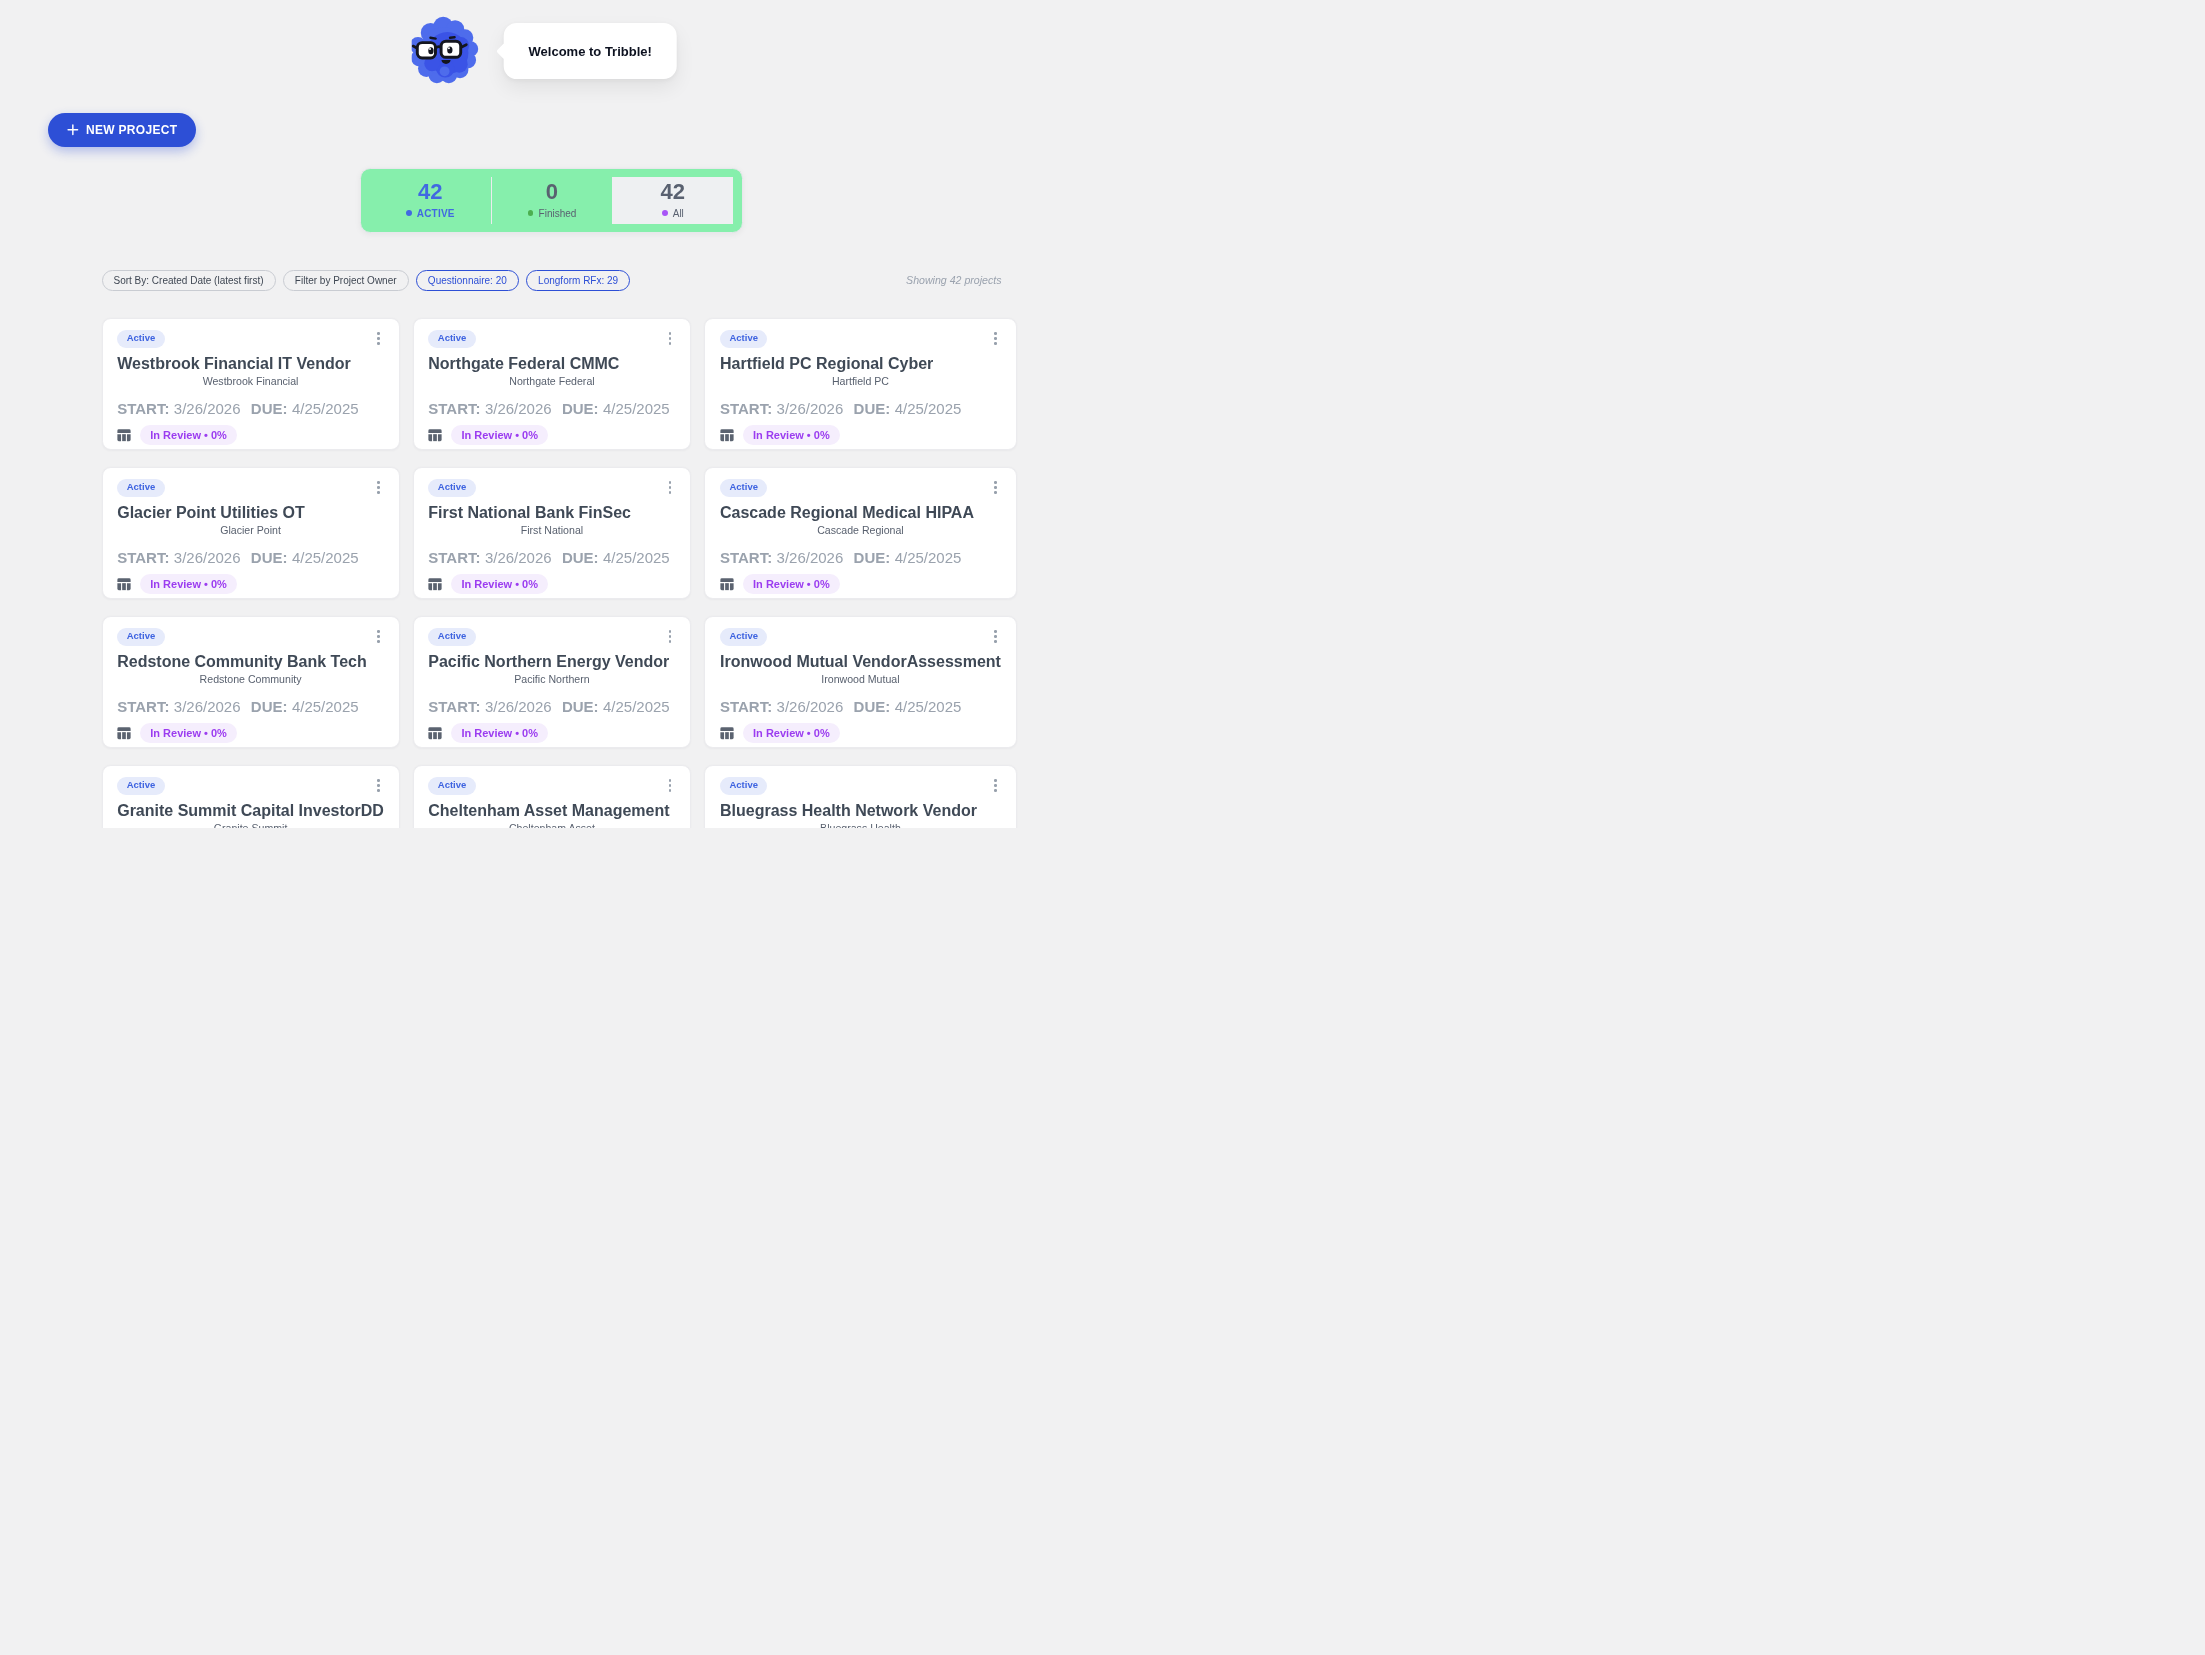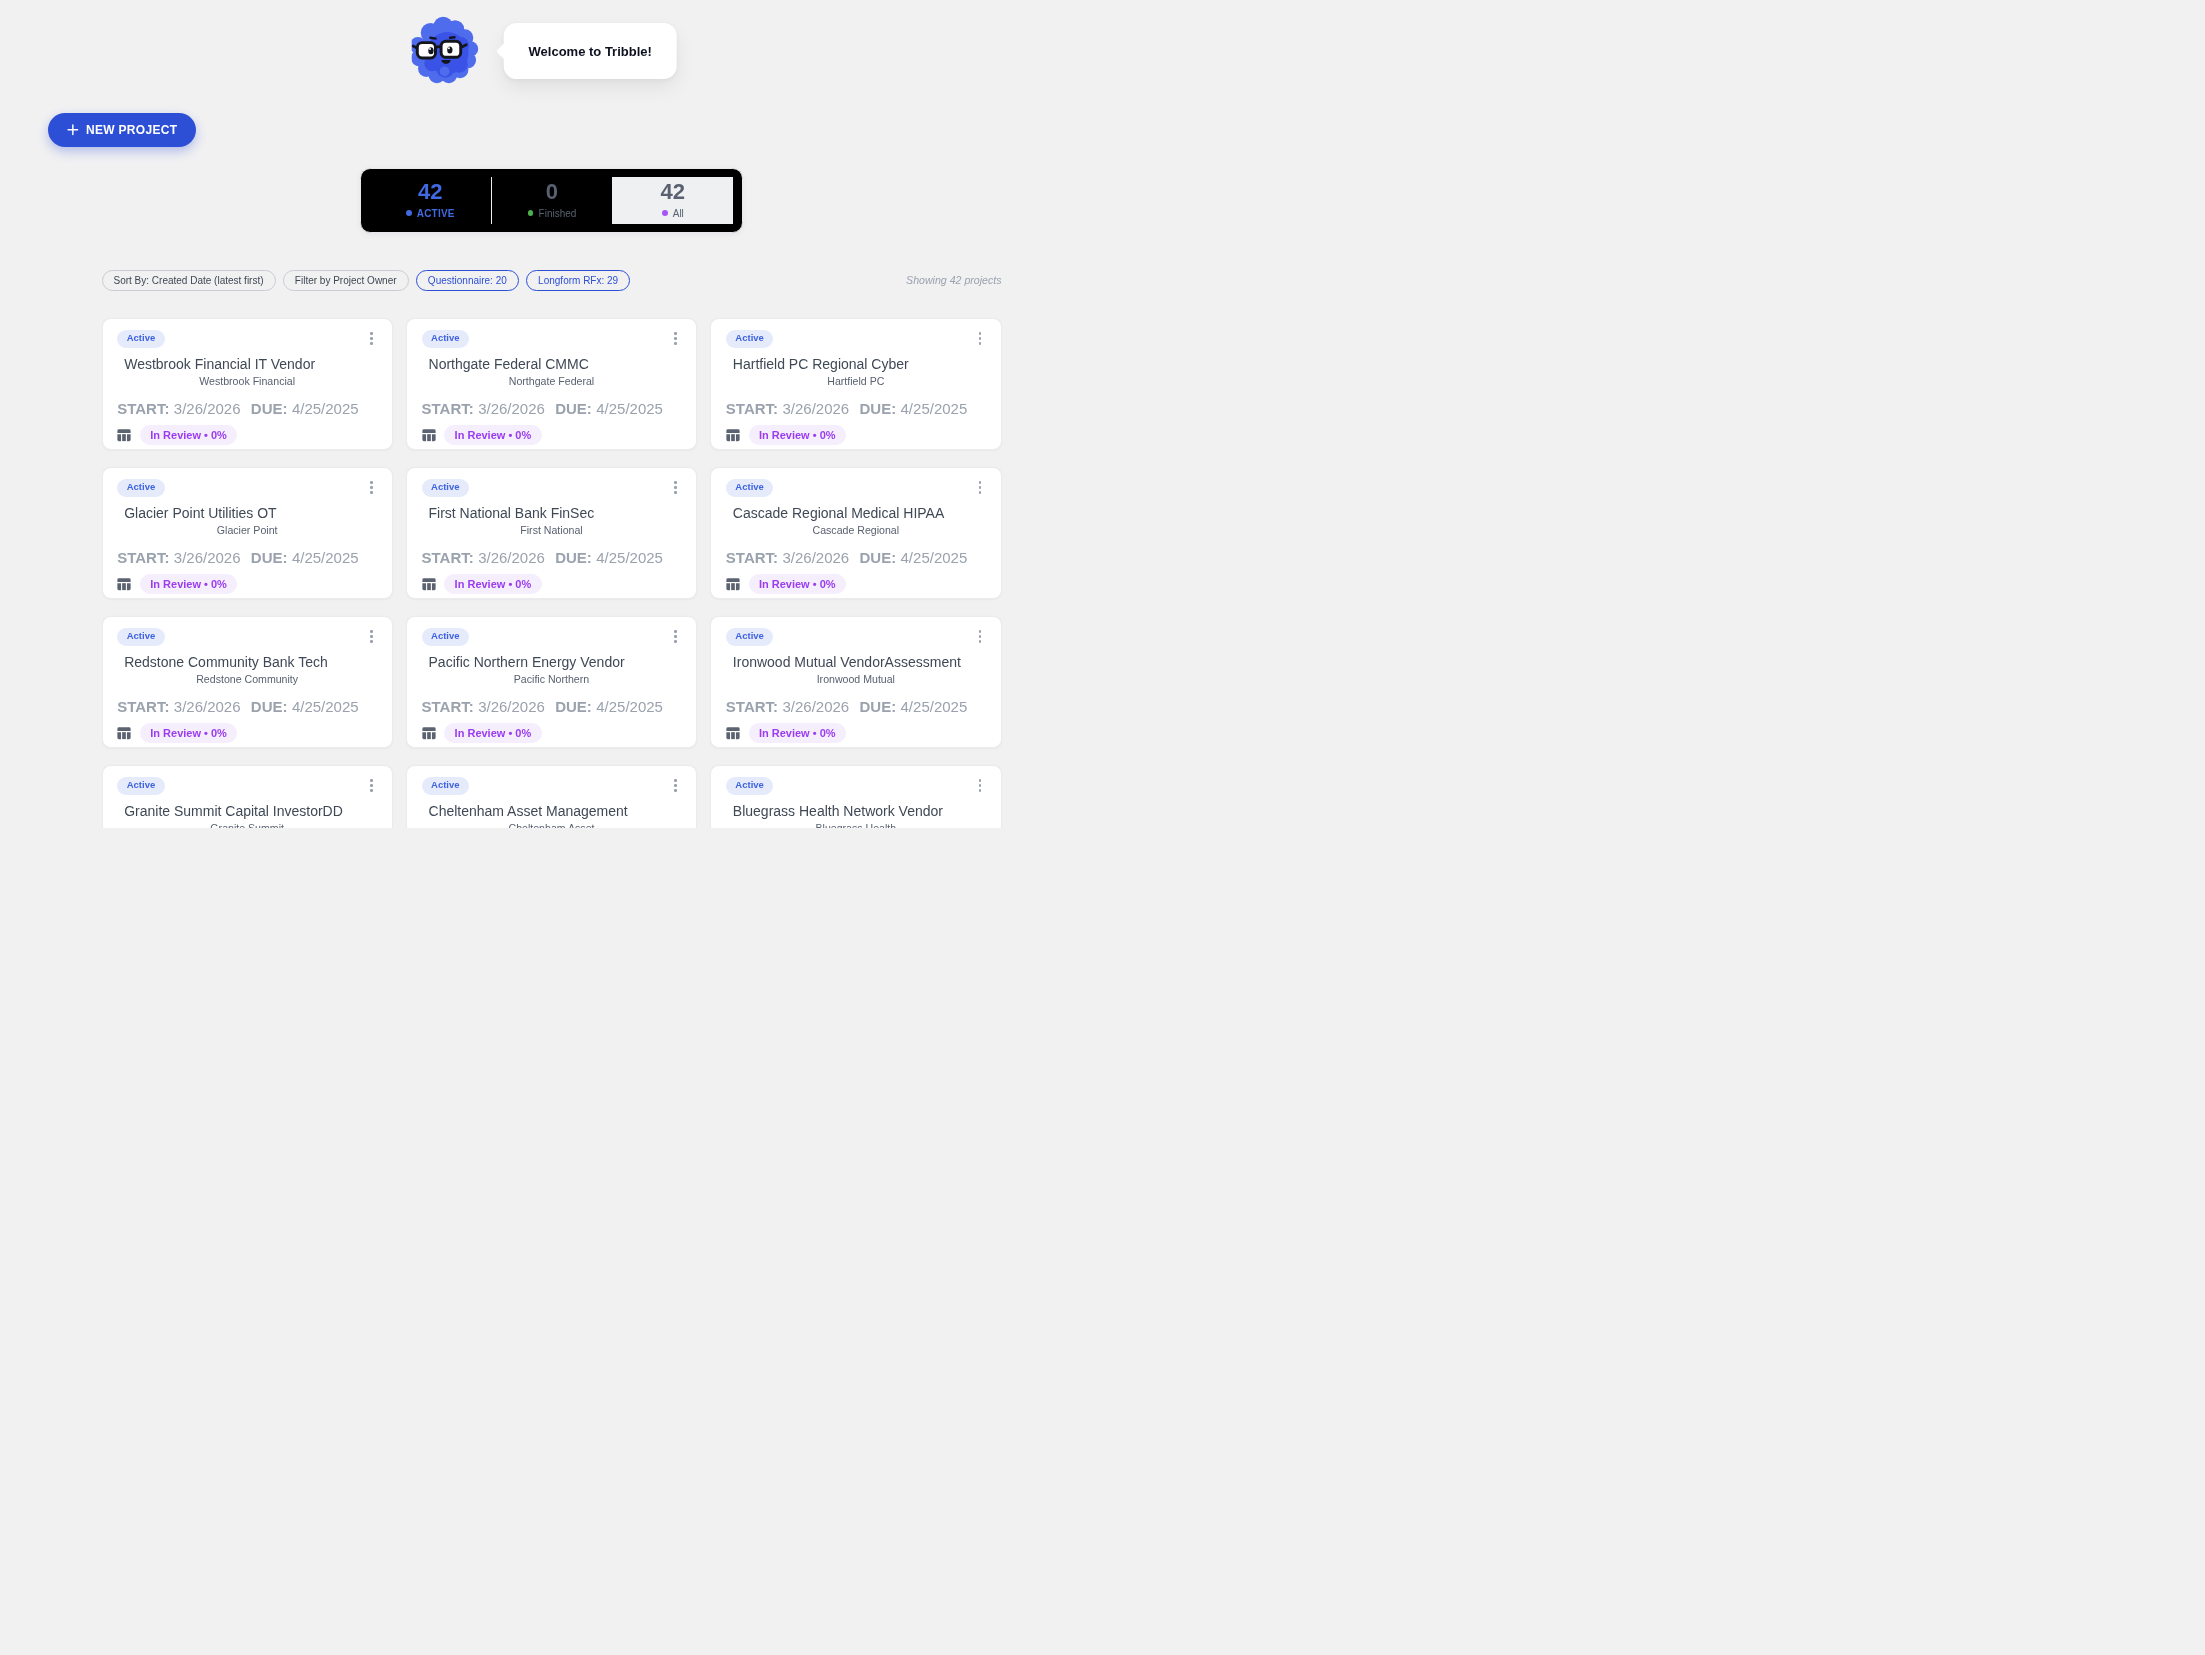--- a/index.html
+++ b/index.html
@@ -40,21 +40,21 @@
   .btn-new {
     height: 34px; padding: 0 19px; border: none; border-radius: 17.6px;
     background: #2d4fd6; color: #fff; font-family: inherit; font-size: 12px;
     font-weight: 600; letter-spacing: 0.3px; display: flex; align-items: center; gap: 7.3px;
     cursor: pointer; box-shadow: 0 4.4px 10.3px rgba(45,79,214,.32);
   }
 
   
   .stats-card {
     width: 383px; height: 65px; margin: 20.5px auto 0 auto;
-    background: #000000; border: 0.7px solid #e7e8ec; border-radius: 10.3px;
+    background: #86efac; border: 0.7px solid #e7e8ec; border-radius: 10.3px;
     box-shadow: 0 1.5px 5.9px rgba(16,24,40,.05);
     display: flex; align-items: stretch; padding: 8px 8.8px;
   }
   .stat-seg {
     flex: 1; display: flex; flex-direction: column; align-items: center;
     justify-content: center; gap: 4.4px; cursor: pointer;
   }
   .stat-seg.divided { border-left: 0.7px solid #ececef; }
   .stat-seg.highlight { background: #eef0f2; }
   .stat-num { font-size: 22px; font-weight: bold; color: #596170; line-height: 1; }
@@ -84,21 +84,21 @@
     height: 132px; padding: 11px 14.7px; box-shadow: 0 0.7px 2.2px rgba(16,24,40,.04);
     cursor: pointer;
   }
   .card-top { display: flex; align-items: flex-start; justify-content: space-between; }
   .badge-status {
     background: #e6ebfb; color: #3e63e0; font-size: 9.5px; font-weight: 600;
     padding: 3.7px 9.5px; border-radius: 10.3px; line-height: 1.15;
   }
   .kebab { display: flex; flex-direction: column; gap: 2.2px; padding: 2.9px 4.4px; cursor: pointer; }
   .kebab i { width: 2.6px; height: 2.6px; border-radius: 50%; background: #97a0ac; display: block; }
-  .card-title { margin-top: 8px; font-size: 14px; font-weight: normal; color: #3f4956; line-height: 16px; white-space: nowrap; overflow: hidden; margin-left: 7px; }
+  .card-title { margin-top: 8px; font-size: 16px; font-weight: bold; color: #3f4956; line-height: 16px; white-space: nowrap; overflow: hidden; }
   .card-company { margin-top: 2.2px; font-size: 10.6px; color: #59616f; line-height: 15.4px; text-align: center; }
   .card-dates { margin-top: 11px; font-size: 15px; color: #9aa2ad; display: flex; gap: 4.4px; align-items: baseline; }
   .date-label { font-weight: bold; }
   .date-val { margin-right: 5.9px; }
   .card-footer { margin-top: 8px; display: flex; align-items: center; gap: 8.8px; }
   .badge-review {
     background: #f5eefd; color: #9b3cf0; font-size: 11px; font-weight: bold;
     padding: 3.7px 10.3px; border-radius: 10.3px; line-height: 1.15;
   }
 </style>

